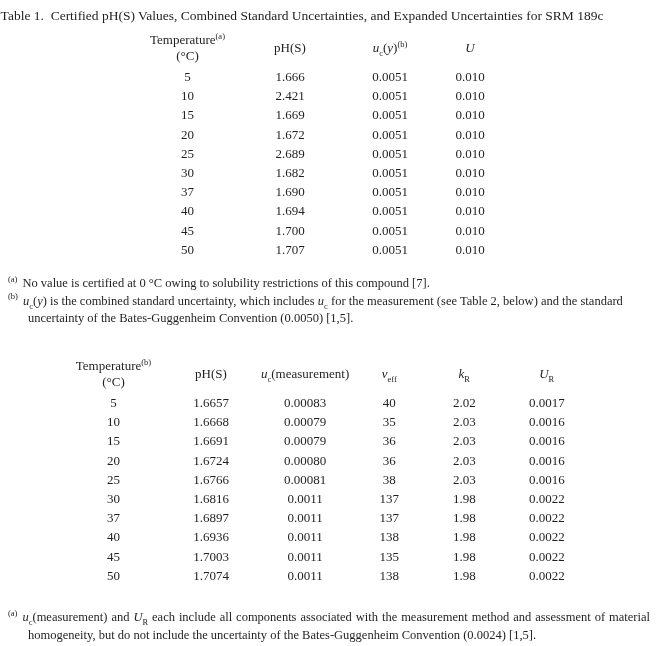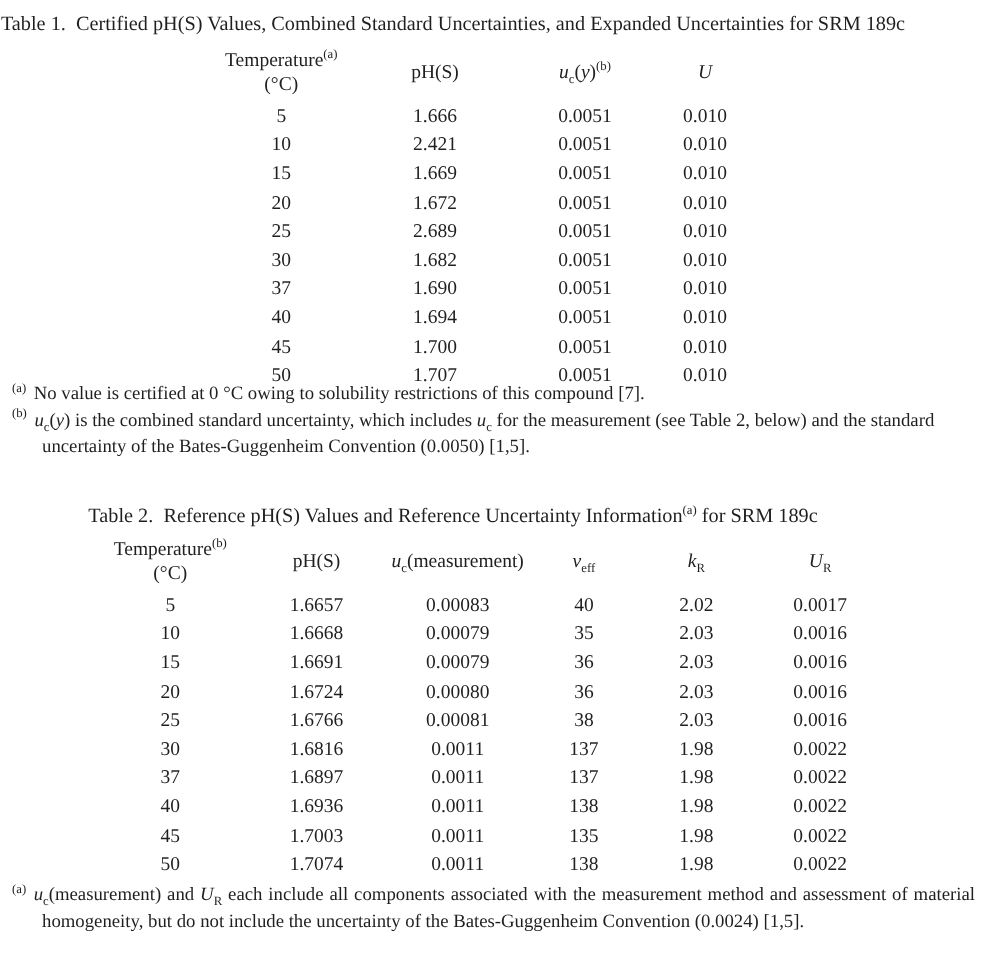--- a/index.html
+++ b/index.html
@@ -42,20 +42,21 @@
     vertical-align: middle;
   }
   sup, sub { line-height: 0; }
   sup.s, sub.s { font-size: 8.5px; }
   .fns {
     position: absolute;
     left: 8px;
     width: 642px;
     font-size: 12.5px;
     line-height: 17.6px;
+    margin-top: 21px;
   }
   .fn { padding-left: 20px; text-indent: -20px; }
   .fn.j { text-align: justify; }
   .fnm { font-size: 8.5px; padding-right: 5px; }
   i { font-style: italic; }
 </style>
 </head>
 <body>
 
 <div class="page">
@@ -142,23 +143,20 @@
         <td>0.010</td>
       </tr>
       </tbody>
   </table>
 
   <div class="fns" style="top:254px">
     <div class="fn"><sup class="fnm">(a)</sup><span>No value is certified at 0 °C owing to solubility restrictions of this compound [7].</span></div>
     <div class="fn"><sup class="fnm">(b)</sup><i>u</i><sub class="s">c</sub><span>(</span><i>y</i><span>) is the combined standard uncertainty, which includes </span><i>u</i><sub class="s">c</sub><span> for the measurement (see Table 2, below) and the standard uncertainty of the Bates-Guggenheim Convention (0.0050) [1,5].</span></div>
   </div>
 
-  <div class="tbl-title" style="top:336px">
-    <span class="pre">Table 2.  Reference pH(S) Values and Reference Uncertainty Information</span><sup class="s">(a)</sup><span class="pre"> for SRM 189c</span>
-  </div>
 
   <table class="tbl" style="top:358px; left:66px;">
     <colgroup>
       <col style="width:95px">
         <col style="width:100px">
         <col style="width:85px">
         <col style="width:80px">
         <col style="width:70px">
         <col style="width:95px">
     </colgroup>

